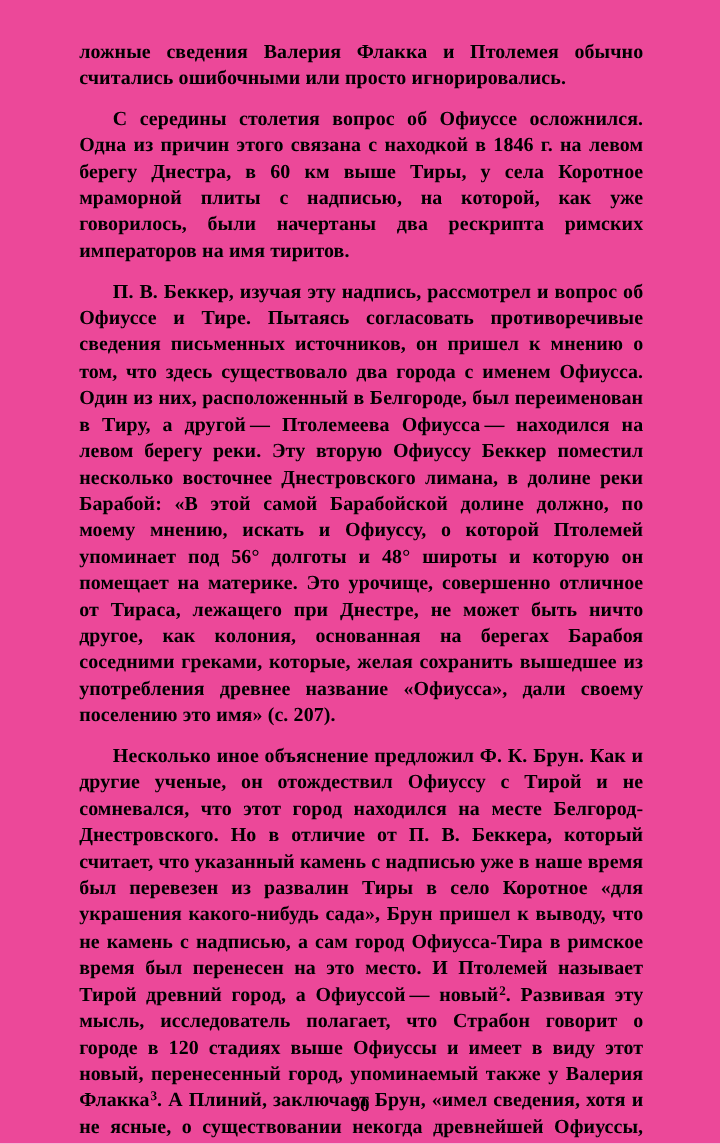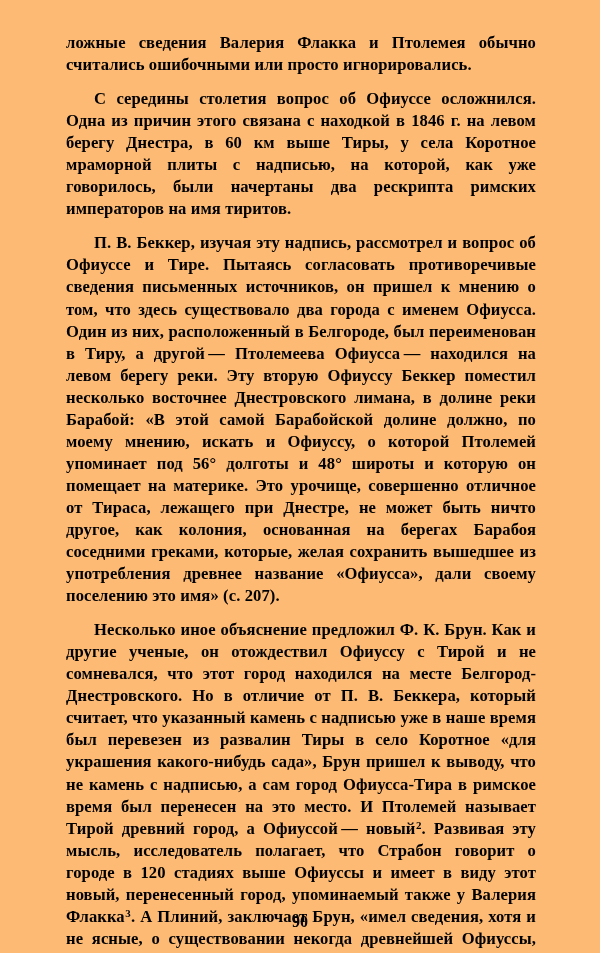--- a/index.html
+++ b/index.html
@@ -4,21 +4,21 @@
 <style>
   html, body {
     margin: 0;
     padding: 0;
     background: #ffffff;
   }
   .page {
     position: relative;
     width: 600px;
     height: 953px;
-    background: #fdba74;
+    background: #ec4899;
     overflow: hidden;
     font-family: "Liberation Serif", "DejaVu Serif", serif;
     -webkit-font-smoothing: antialiased;
   }
   .text-column {
     position: absolute;
     left: 66px;
     top: 32px;
     width: 470px;
   }

